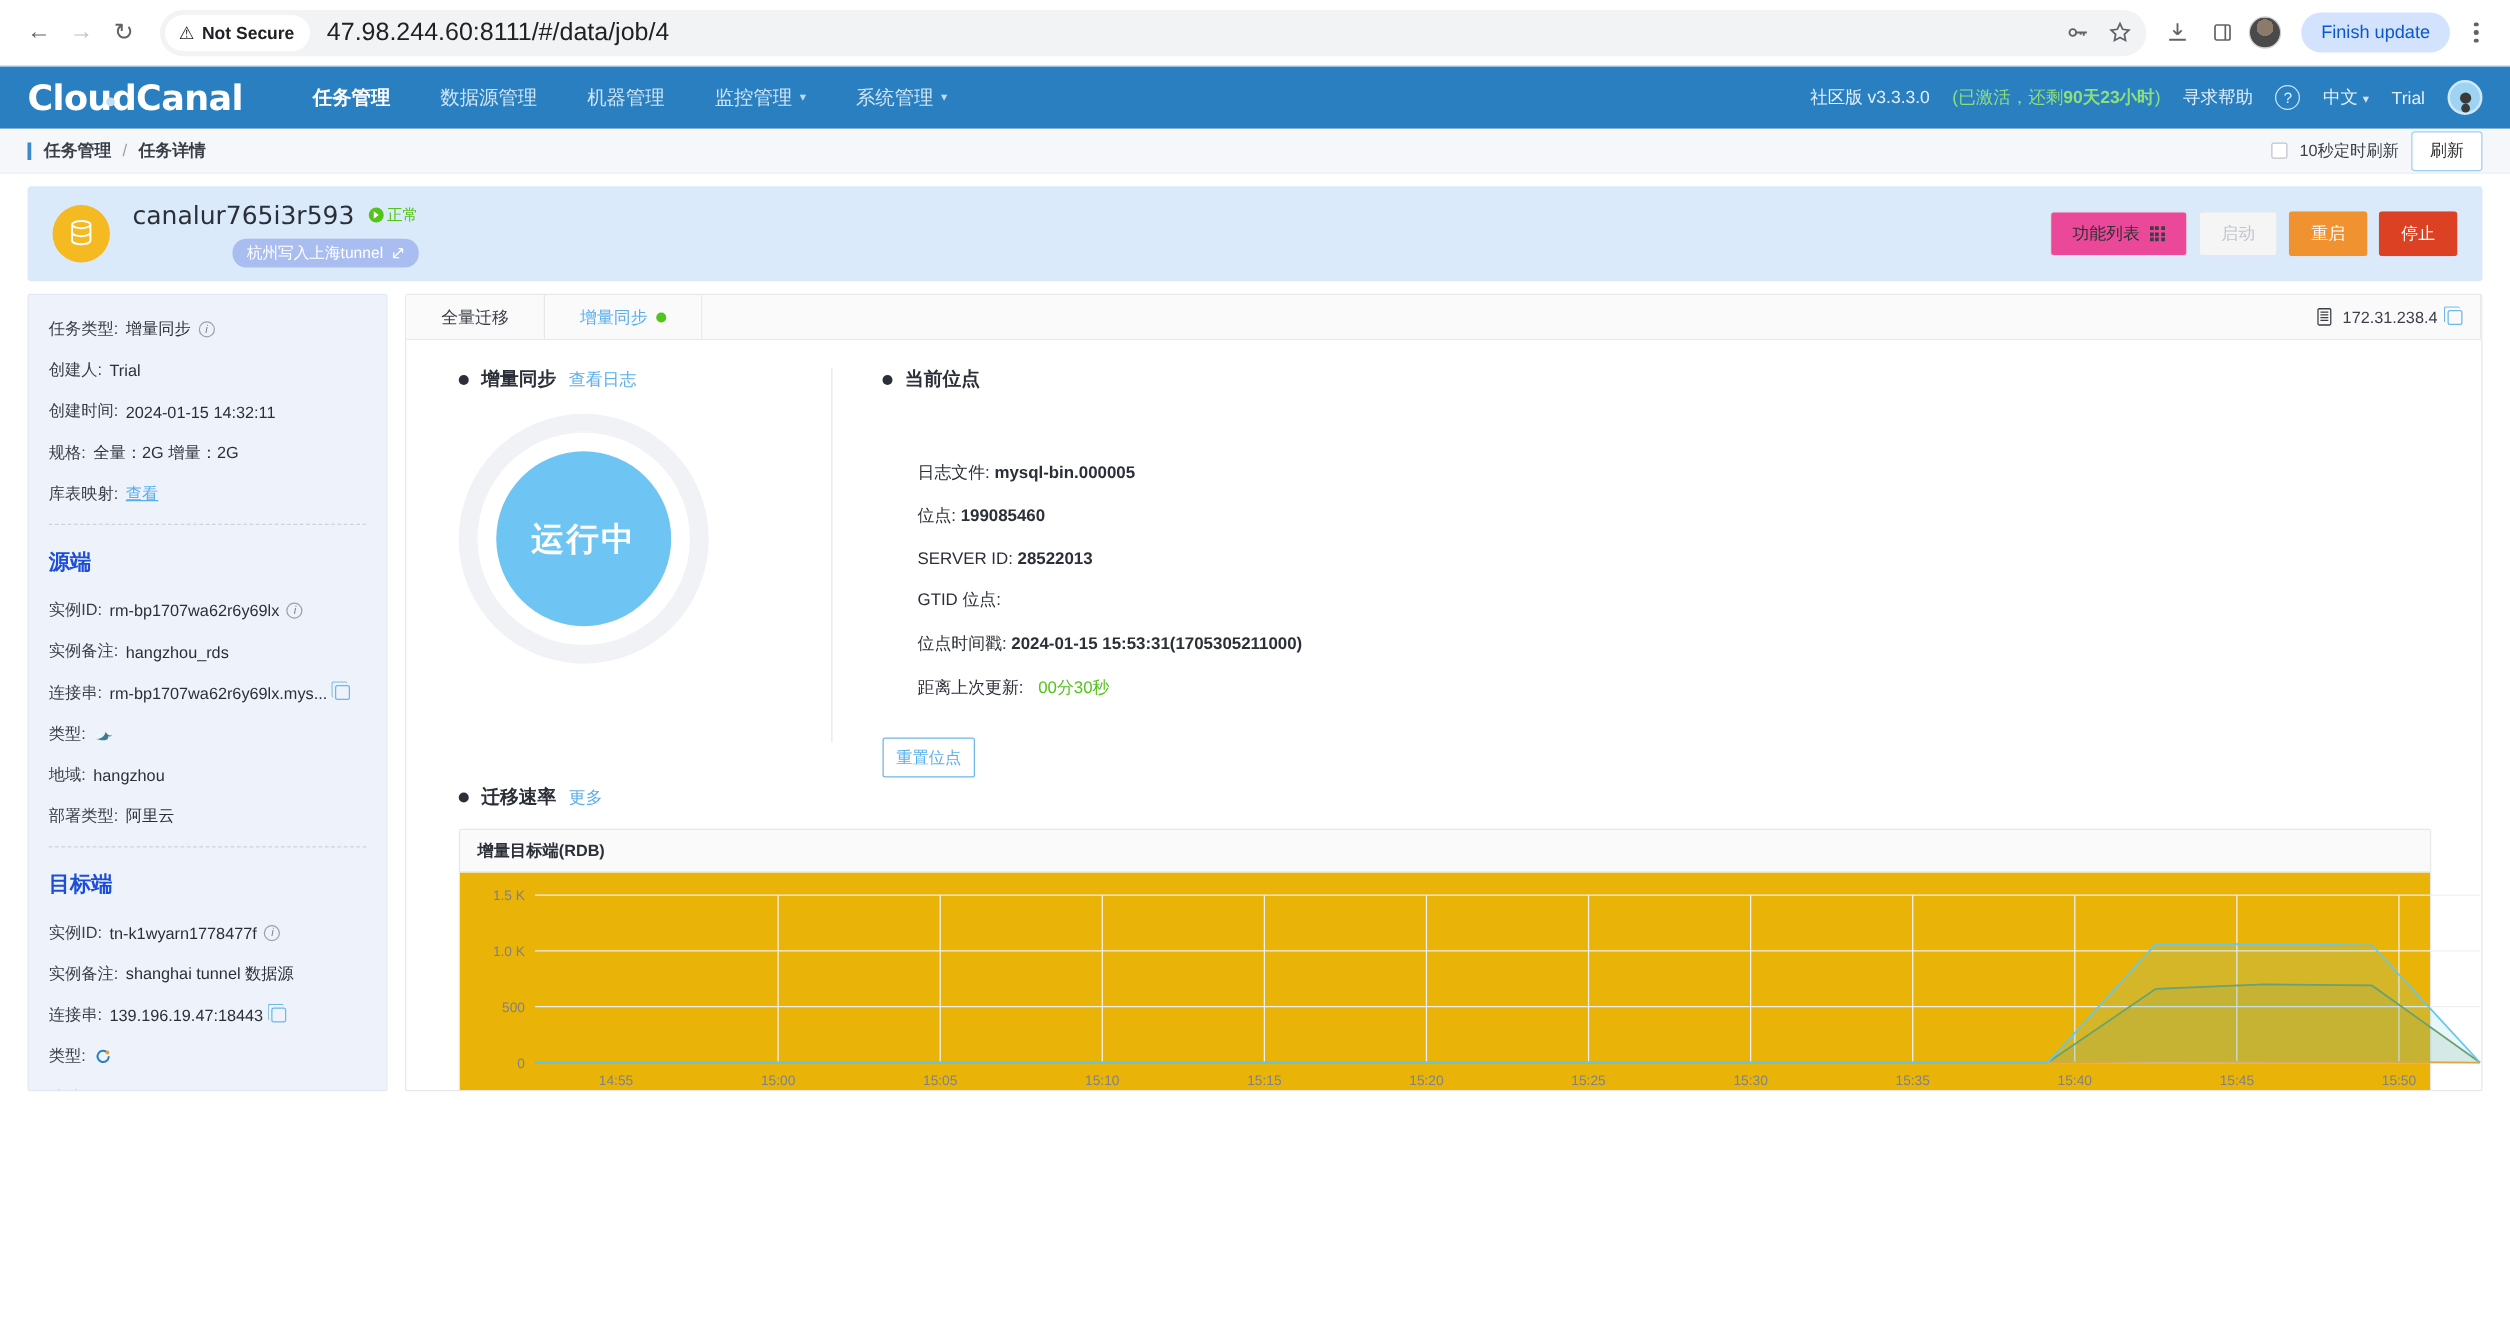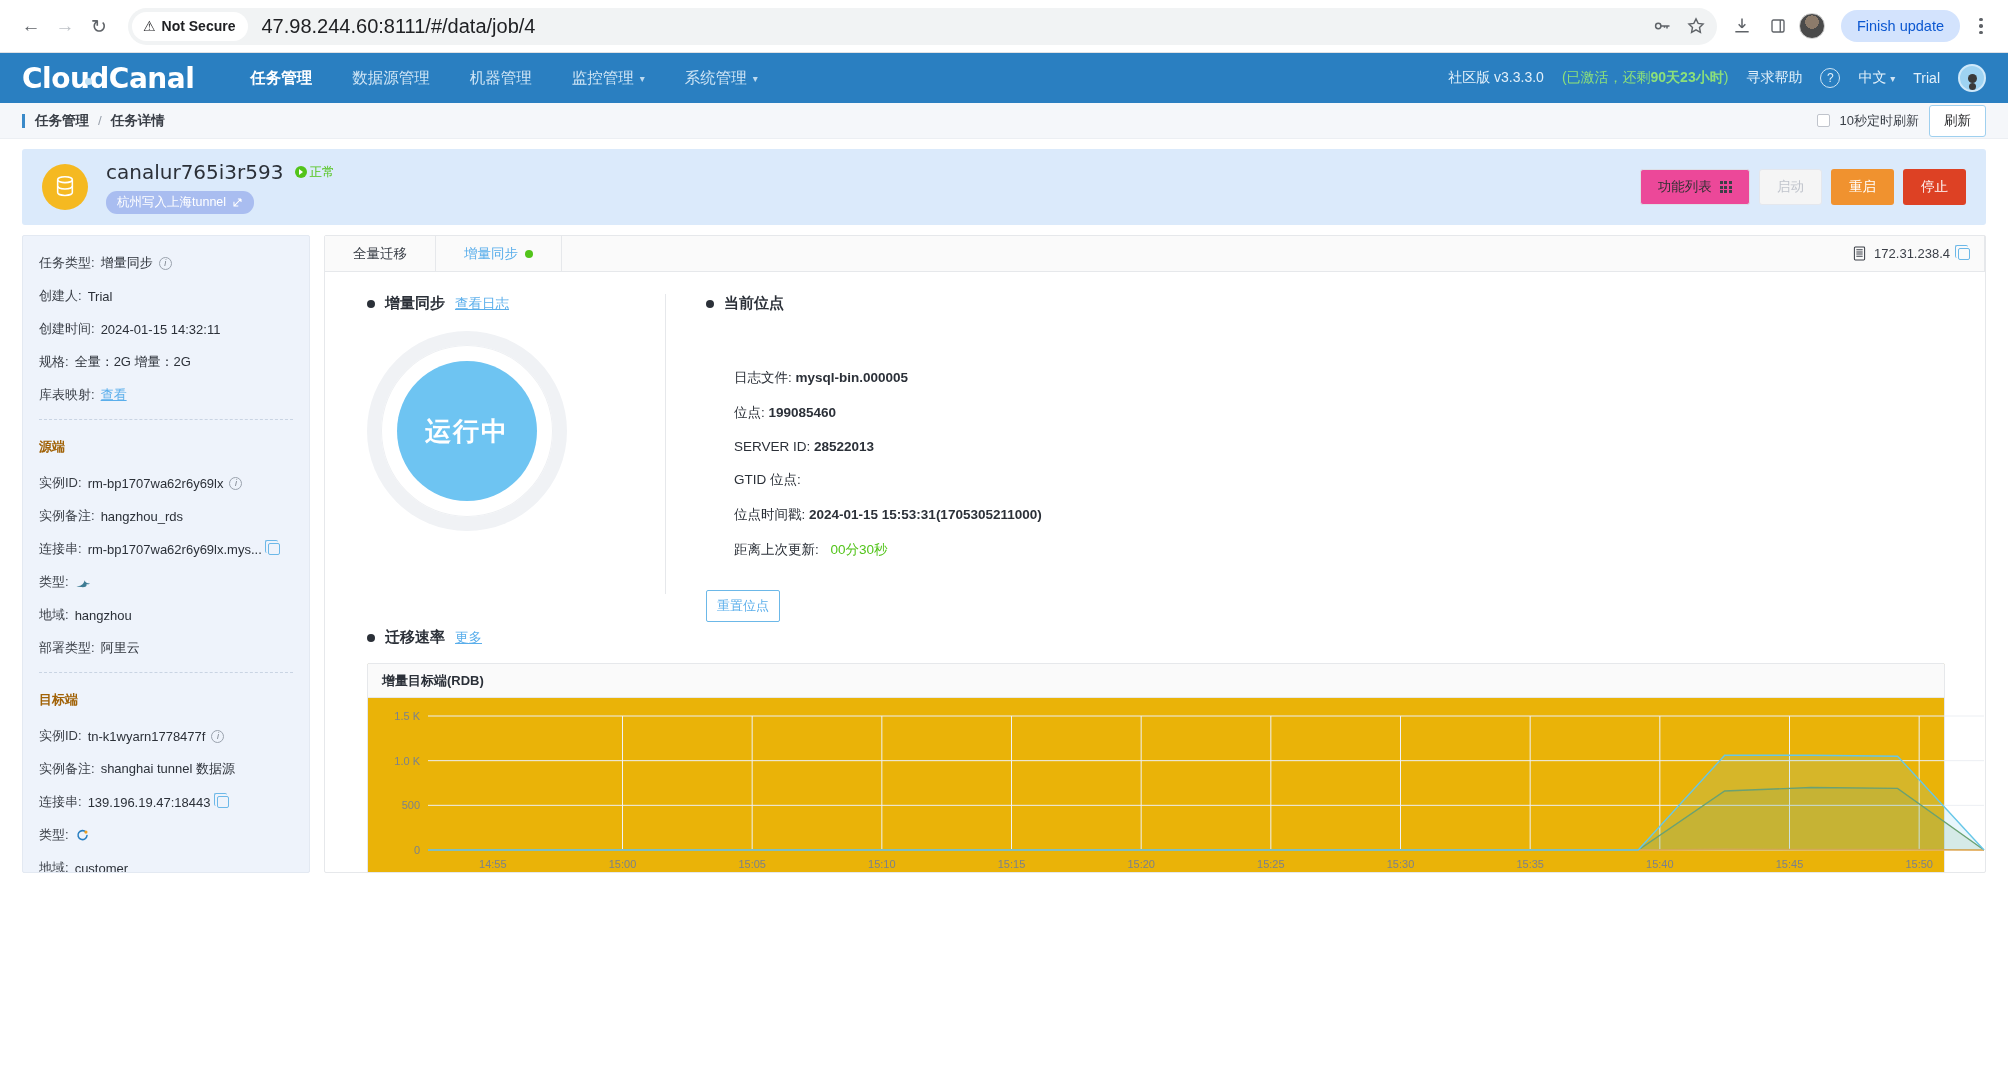--- a/index.html
+++ b/index.html
@@ -91,21 +91,21 @@
          display:inline-block; cursor:pointer; }
   .chk-lbl { font-size:13px; color:#3a3f47; cursor:pointer; }
   .btn-refresh { border:1px solid #9fd0ef; background:#fff; color:#303133; font-size:13.5px;
                  padding: 6px 14px; border-radius:3px; cursor:pointer; }
 
   
   .job-card { margin: 10px 22px 0 22px; background:#dbeafb; border-radius:3px;
               height: 76px; display:flex; align-items:center; padding: 0 20px; }
   .db-circle { width: 46px; height:46px; border-radius:50%; background:#f5b921;
                display:flex;align-items:center;justify-content:center; flex:none; margin-right:18px;}
-  .job-info { display:flex; flex-direction:column; gap:7px; }
+  .job-info { display:flex; flex-direction:column; gap:7px;text-align:right; }
   .job-title-row { display:flex; align-items:center; gap:11px; }
   .job-title { font-size:20px; color:#2b3038; font-family:"DejaVu Sans",sans-serif; }
   .status-pill { display:flex; align-items:center; gap:3px; font-size:12.5px; color:#52c41a; }
   .play-dot { width:12px;height:12px;border-radius:50%;background:#52c41a;
               display:flex;align-items:center;justify-content:center; }
   .play-dot::after { content:""; border-left:4px solid #fff; border-top:3px solid transparent;
                      border-bottom:3px solid transparent; margin-left:1px; }
   .tunnel-tag { background:#a9bdf0; color:#fff; border-radius:11px; font-size:12.5px;
                 padding: 3px 11px; display:inline-flex; align-items:center; gap:6px;
                 cursor:pointer; }
@@ -122,21 +122,21 @@
 
   
   .body-split { display:flex; padding: 10px 22px 0 22px; gap: 14px; height: 648px; }
   .side-panel { width: 288px; background:#eef3fb; border:1px solid #e3e9f2;
                 border-radius:2px; padding: 18px 16px; flex:none; position:relative;
                 overflow:hidden; }
   .sp-row { font-size:13px; color:#3a3f47; margin-bottom: 15px; display:flex;
             align-items:center; gap:6px; flex-wrap:nowrap; }
   .sp-label { color:#3a3f47; }
   .sp-val { color:#2b3038; }
-  .sp-section { font-size:13px; font-weight:700; color:#a16207; margin: 0 0 18px 0; }
+  .sp-section { font-size:17px; font-weight:700; color:#1d4ed8; margin: 0 0 18px 0; }
   .divider { border-top:1px dashed #c9d4e3; margin: 6px 0 18px 0; }
   .info-ic { width:13px;height:13px;border-radius:50%;border:1px solid #9aa2ad;
              display:inline-flex;align-items:center;justify-content:center;
              font-size:9px; color:#7b828c; font-style: italic; line-height:1; }
   .copy-ic { width:12px;height:12px;border:1.3px solid #6cb8e8; border-radius:2px;
              position:relative; display:inline-block; cursor:pointer; }
   .copy-ic::after { content:""; position:absolute; left:-4px; top:-4px; width:12px;height:12px;
                     border:1.3px solid #6cb8e8; border-radius:2px;
                     border-right:none; border-bottom:none; }
   .link-u { color:#5aaeeb; cursor:pointer; text-decoration: underline; }
@@ -157,21 +157,21 @@
   .server-ic { width:13px;height:15px; }
 
   .panel-body { padding: 22px 0 0 0; flex:1; overflow:hidden; position:relative; }
   .top-grid { display:flex; padding: 0 0 0 0; height: 328px; }
   .col-left { width: 300px; padding-left: 42px; }
   .col-divider { width:1px; background:#e6e8eb; margin: 0 0 0 40px; height: 300px; }
   .col-right { flex:1; padding-left: 40px; }
   .sec-title { display:flex; align-items:center; gap:10px; font-size:15px; font-weight:700;
                color:#2b3038; margin-bottom: 6px; }
   .sec-title .bullet { width:8px;height:8px;border-radius:50%;background:#2b3038; }
-  .sec-title .sub-link { font-size:13.5px; font-weight:400; color:#5aaeeb; cursor:pointer;text-decoration:underline; }
+  .sec-title .sub-link { font-size:13.5px; font-weight:400; color:#5aaeeb; cursor:pointer; }
 
   .gauge-wrap { margin-top: 18px; width: 200px; height: 200px; position:relative;
                 display:flex; align-items:center; justify-content:center; }
   .gauge-outer { position:absolute; inset:0; border-radius:50%; background:#f0f2f5; }
   .gauge-mid { position:absolute; inset:14px; border-radius:50%; background:#ffffff;
                box-shadow: inset 0 0 0 1px #eef0f3; }
   .gauge-inner { position:absolute; inset:30px; border-radius:50%;
                  background:#6ec4f2; display:flex; align-items:center; justify-content:center;
                  color:#fff; font-size:26px; font-weight:700; letter-spacing: 2px; }
 

